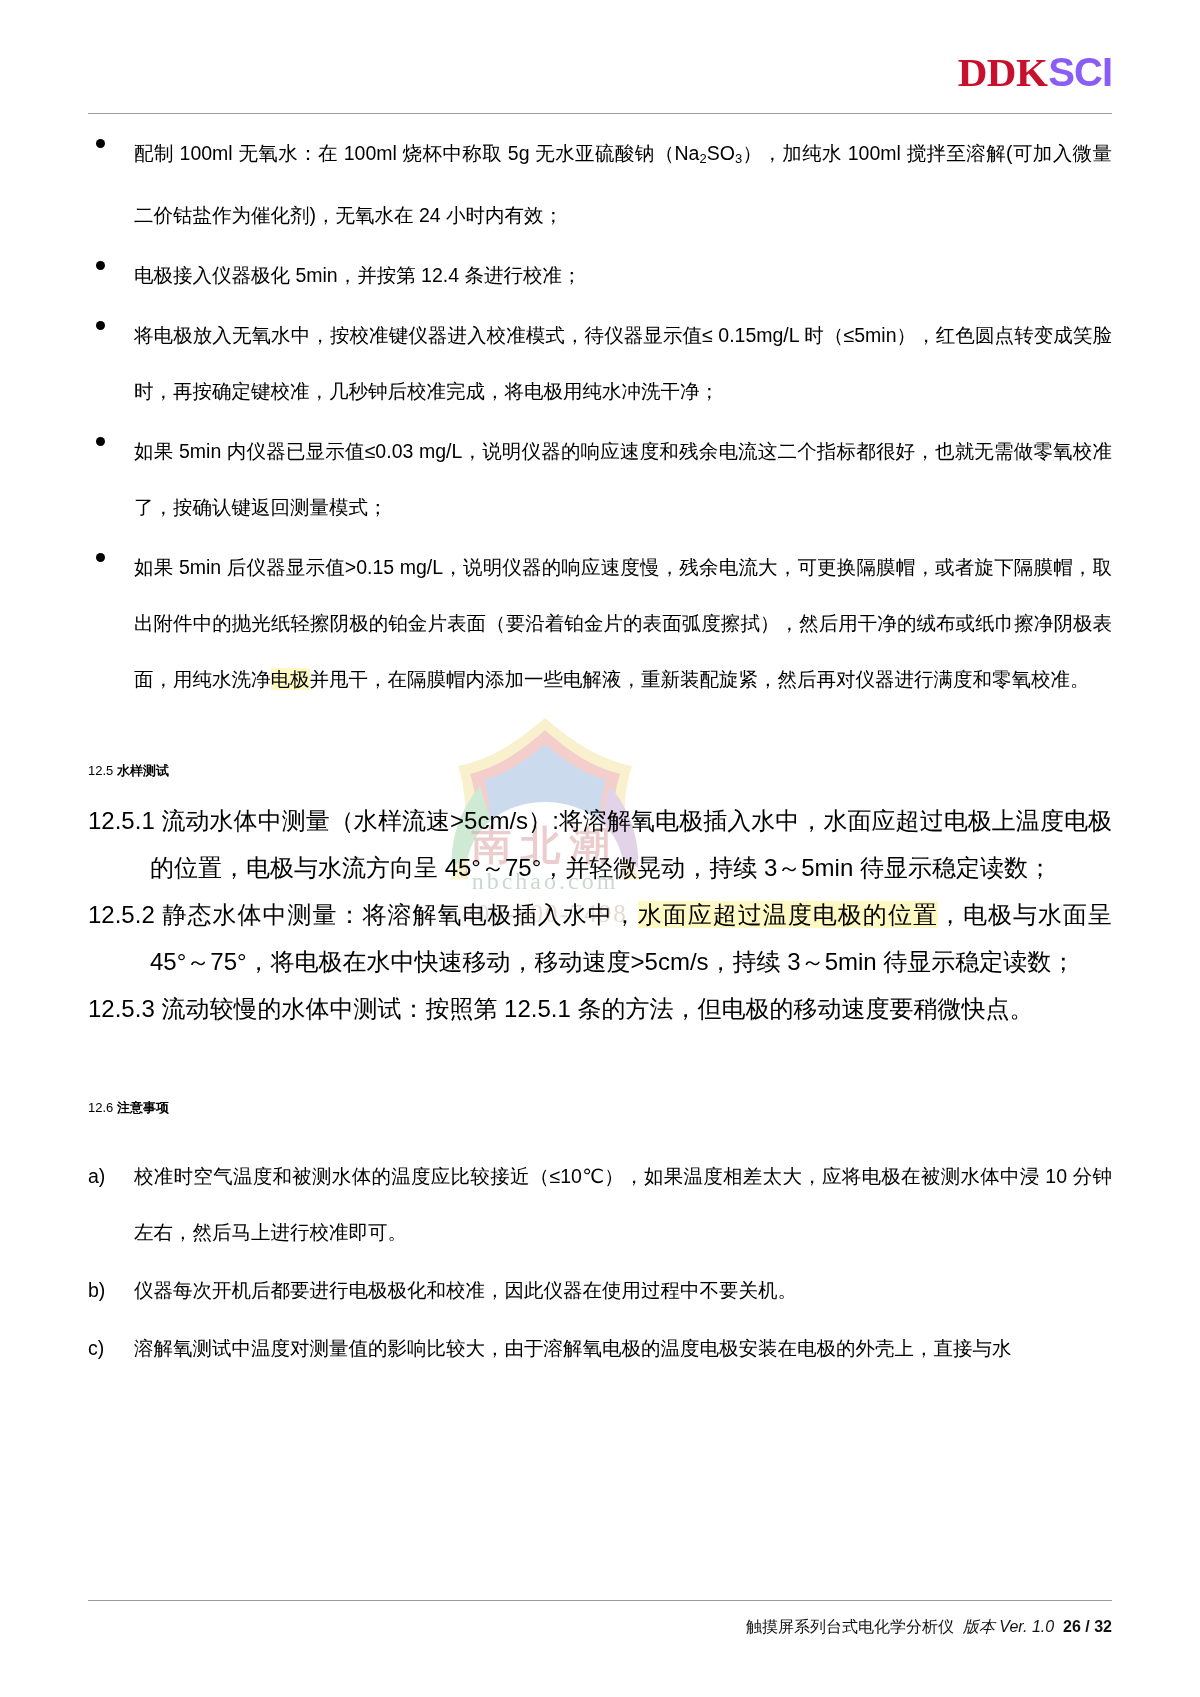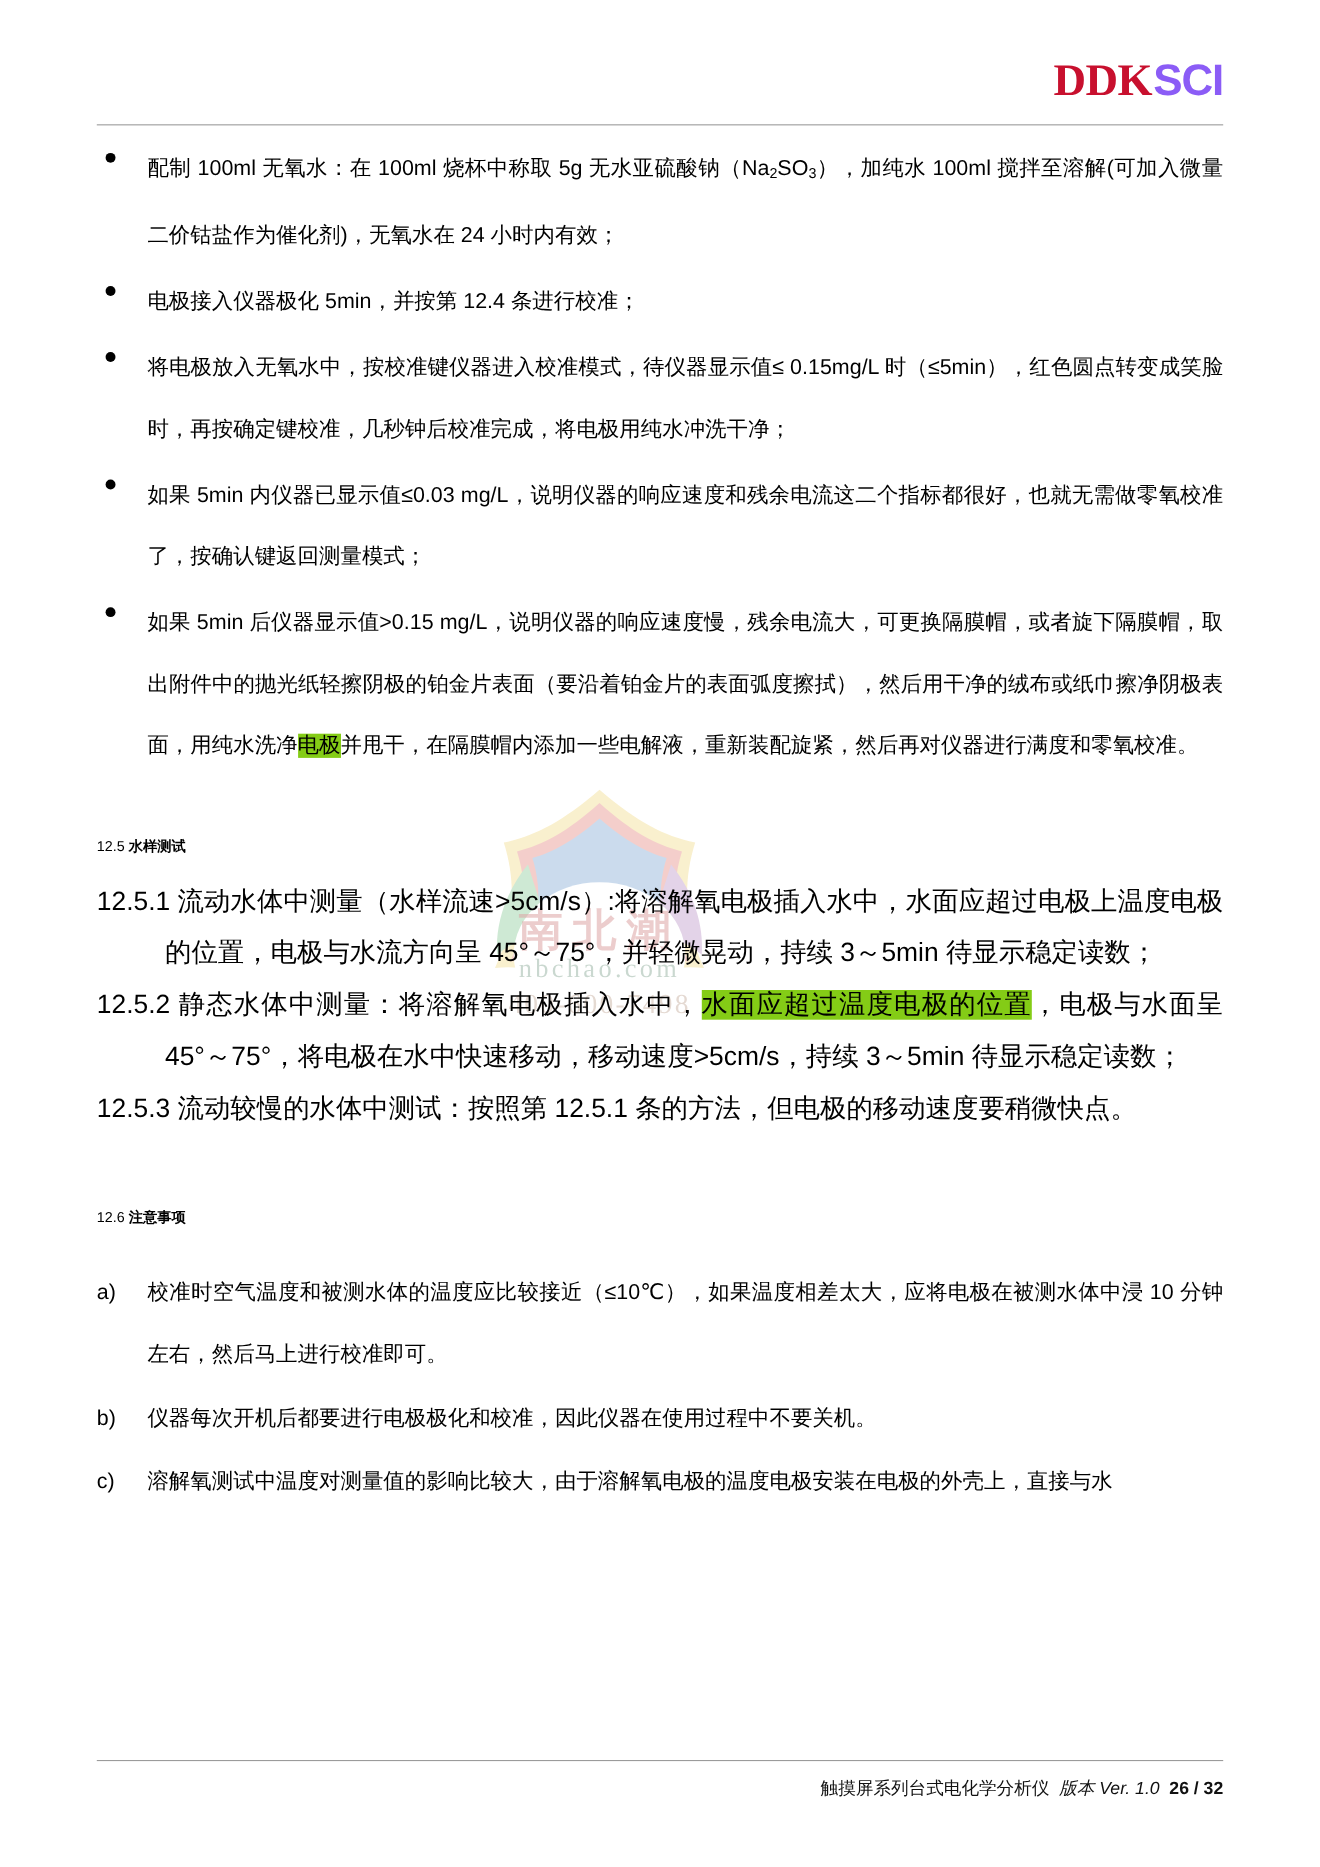--- a/index.html
+++ b/index.html
@@ -133,21 +133,21 @@
     line-height: 56px;
     text-align: justify;
     text-justify: inter-ideograph;
     word-break: break-word;
   }
   .para sub {
     font-size: 13px;
     vertical-align: -3px;
   }
   .hl {
-    background: #84cc16;
+    background: #fef9c3;
   }
 
   .sec-head {
     font-size: 13px;
     line-height: 40px;
     margin-top: 26px;
     margin-bottom: 6px;
   }
   .sec-head .num {
     font-weight: normal;

